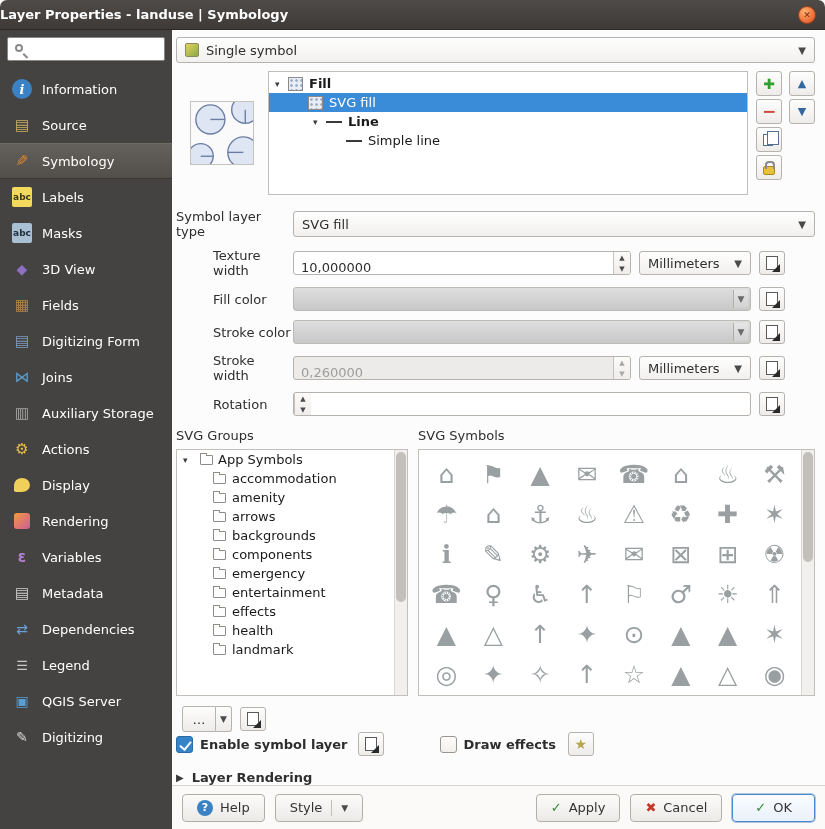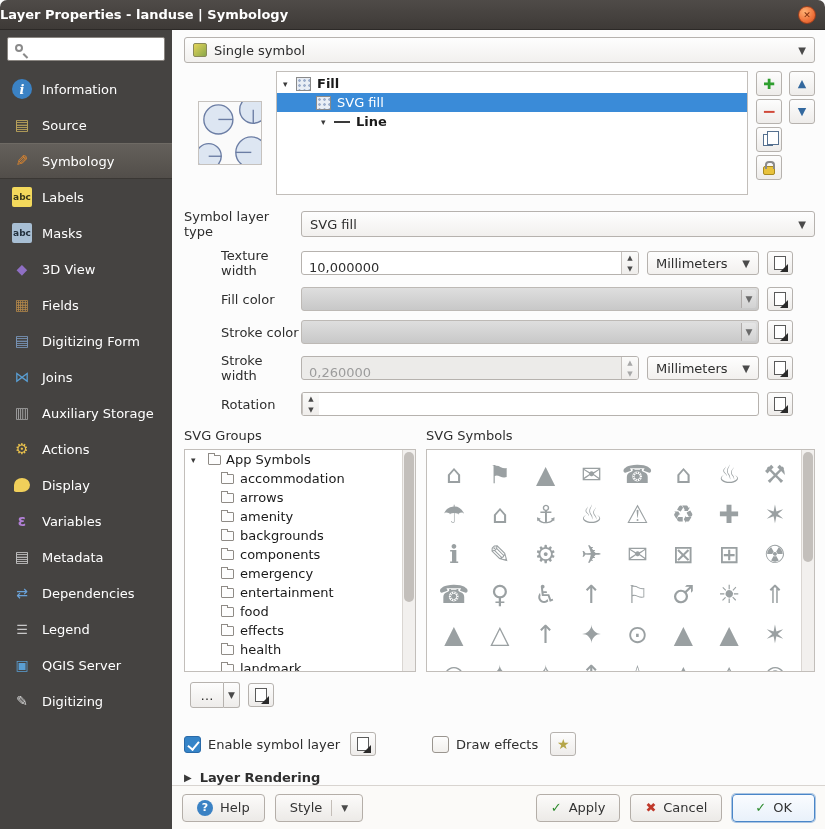--- a/index.html
+++ b/index.html
@@ -48,21 +48,21 @@
   [data-ic="rendering"] { width:16px; height:16px; flex-basis:16px; background:linear-gradient(135deg,#f09c3c,#d05a9a); border-radius:3px; margin:0 2px; }
   [data-ic="variables"] { color:#b07fd4; font-weight:bold; }
   [data-ic="metadata"] { color:#d0d0d0; }
   [data-ic="dependencies"] { color:#6aa2d8; font-size:14px; }
   [data-ic="legend"] { color:#c8c8c8; font-size:13px; }
   [data-ic="server"] { color:#5a9fd4; font-size:14px; }
   [data-ic="digitizing"] { color:#d8d8d8; font-size:14px; }
 
   
   .main { flex:1; display:flex; flex-direction:column; min-width:0; background:#fcfcfc; }
-  .main-inner { flex:1; display:flex; flex-direction:column; padding:7px 10px 0 12px; min-height:0;justify-content:space-between; }
+  .main-inner { flex:1; display:flex; flex-direction:column; padding:7px 10px 0 4px; min-height:0;justify-content:space-between; }
 
   .combo { height:26px; border:1px solid #b6b2ae; border-radius:3px; background:linear-gradient(#fefefe,#f2f0ee);
            display:flex; align-items:center; padding:0 8px; gap:7px; }
   .combo .c-arrow { margin-left:auto; color:#4a4a4a; font-size:10px; }
   .renderer-ic { width:14px; height:14px; border-radius:2px; background:linear-gradient(135deg,#e4d45a,#8aa84a); border:1px solid #8a8a5a; }
 
   
   .symbol-top { display:flex; margin-top:8px; height:124px; }
   .preview { width:92px; flex:0 0 92px; display:flex; align-items:center; justify-content:center; }
   .preview-box { width:64px; height:64px; border:1px solid #c6c2be; background:#fafafa; }
@@ -140,21 +140,21 @@
   .path-input { flex:1; height:26px; border:1px solid #b6b2ae; border-radius:3px; background:#fff;
                 display:flex; align-items:center; padding:0 6px; font-size:12.5px; white-space:nowrap; overflow:hidden; }
   .clear-ic { margin-left:auto; color:#9a9a9a; font-size:14px; padding-left:6px; }
   .browse { display:flex; margin-left:6px; }
   .browse-main { width:34px; height:26px; border:1px solid #b6b2ae; border-radius:3px 0 0 3px;
                  background:linear-gradient(#fdfdfd,#eeecea); display:flex; align-items:center; justify-content:center; }
   .browse-arrow { width:16px; height:26px; border:1px solid #b6b2ae; border-left:none; border-radius:0 3px 3px 0;
                  background:linear-gradient(#fdfdfd,#eeecea); display:flex; align-items:center; justify-content:center; font-size:9px; color:#4a4a4a; }
 
   
-  .opts-row { display:flex; align-items:center; margin-top:24px; }
+  .opts-row { display:flex; align-items:center; margin-top:0;font-weight:bold; }
   .cb { width:17px; height:17px; border:1px solid #9a958f; border-radius:3px; background:linear-gradient(#fdfdfd,#f1efec); position:relative; }
   .cb.checked { background:#3584c8; border-color:#2a6aa8; }
   .cb.checked::after { content:""; position:absolute; left:5px; top:2px; width:5px; height:9px;
                        border-right:2px solid #fff; border-bottom:2px solid #fff; transform:rotate(40deg); }
   .opt-label { margin-left:7px; }
   .opts-row .dd-btn { margin-left:10px; }
   .gap56 { width:56px; }
   .star-btn { width:26px; height:24px; margin-left:12px; border:1px solid #b6b2ae; border-radius:3px;
               background:linear-gradient(#fdfdfd,#eeecea); display:flex; align-items:center; justify-content:center;
               color:#b5a649; font-size:14px; }
@@ -247,20 +247,24 @@
           <div class="side-item">
             <span class="side-icon" data-ic="actions">⚙</span>
             <span>Actions</span>
           </div>
 
           <div class="side-item">
             <span class="side-icon" data-ic="display"></span>
             <span>Display</span>
           </div>
 
+          <div class="side-item">
+            <span class="side-icon" data-ic="rendering"></span>
+            <span>Rendering</span>
+          </div>
 
           <div class="side-item">
             <span class="side-icon" data-ic="variables">ε</span>
             <span>Variables</span>
           </div>
 
           <div class="side-item">
             <span class="side-icon" data-ic="metadata">▤</span>
             <span>Metadata</span>
           </div>
@@ -324,20 +328,25 @@
                 <span class="tree-icon" data-tic="fill"></span>
                 <span>SVG fill</span>
               </div>
 
               <div class="tree-row" data-level="2" data-bold="true">
                 <span class="tree-arrow">▾</span>
                 <span class="tree-icon" data-tic="line"></span>
                 <span>Line</span>
               </div>
 
+              <div class="tree-row" data-level="3" data-bold="false">
+                <span class="tree-arrow"></span>
+                <span class="tree-icon" data-tic="line"></span>
+                <span>Simple line</span>
+              </div>
             </div>
 
           <div class="tree-btns">
             <div class="btn-col">
               <div class="sq-btn">
                   <span class="ic-plus">✚</span>
                 </div>
               <div class="sq-btn">
                   <span class="ic-minus">−</span>
                 </div>
@@ -453,53 +462,49 @@
               </div>
               <div>
 
                   <div class="group-row">
                     <span class="folder"></span>
                     <span>accommodation</span>
                   </div>
 
                   <div class="group-row">
                     <span class="folder"></span>
+                    <span>amenity</span>
+                  </div>
+
+                  <div class="group-row">
+                    <span class="folder"></span>
                     <span>arrows</span>
                   </div>
 
                   <div class="group-row">
                     <span class="folder"></span>
-                    <span>amenity</span>
-                  </div>
-
-                  <div class="group-row">
-                    <span class="folder"></span>
                     <span>backgrounds</span>
                   </div>
 
                   <div class="group-row">
                     <span class="folder"></span>
                     <span>components</span>
                   </div>
 
 
                   <div class="group-row">
                     <span class="folder"></span>
                     <span>emergency</span>
                   </div>
 
                   <div class="group-row">
                     <span class="folder"></span>
                     <span>entertainment</span>
                   </div>
 
-                  <div class="group-row">
-                    <span class="folder"></span>
-                    <span>food</span>
-                  </div>
 
                   <div class="group-row">
                     <span class="folder"></span>
                     <span>effects</span>
                   </div>
 
                   <div class="group-row">
                     <span class="folder"></span>
                     <span>health</span>
                   </div>

